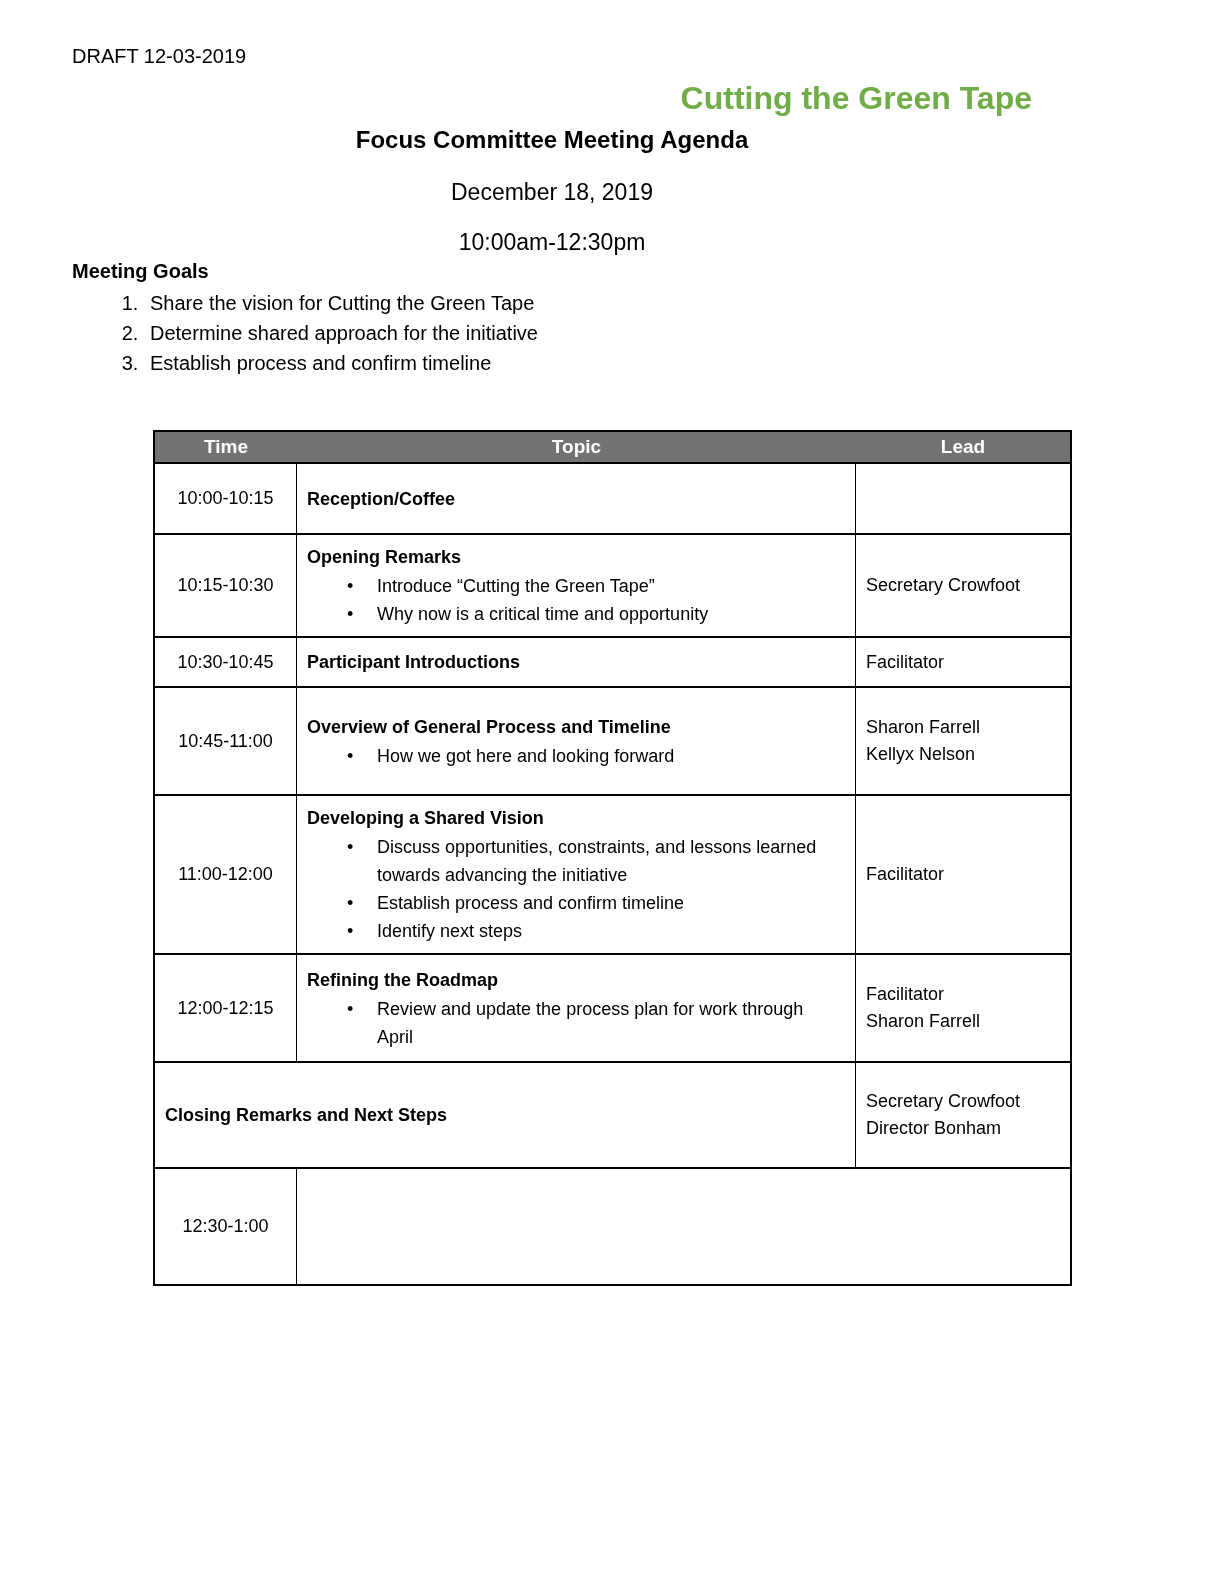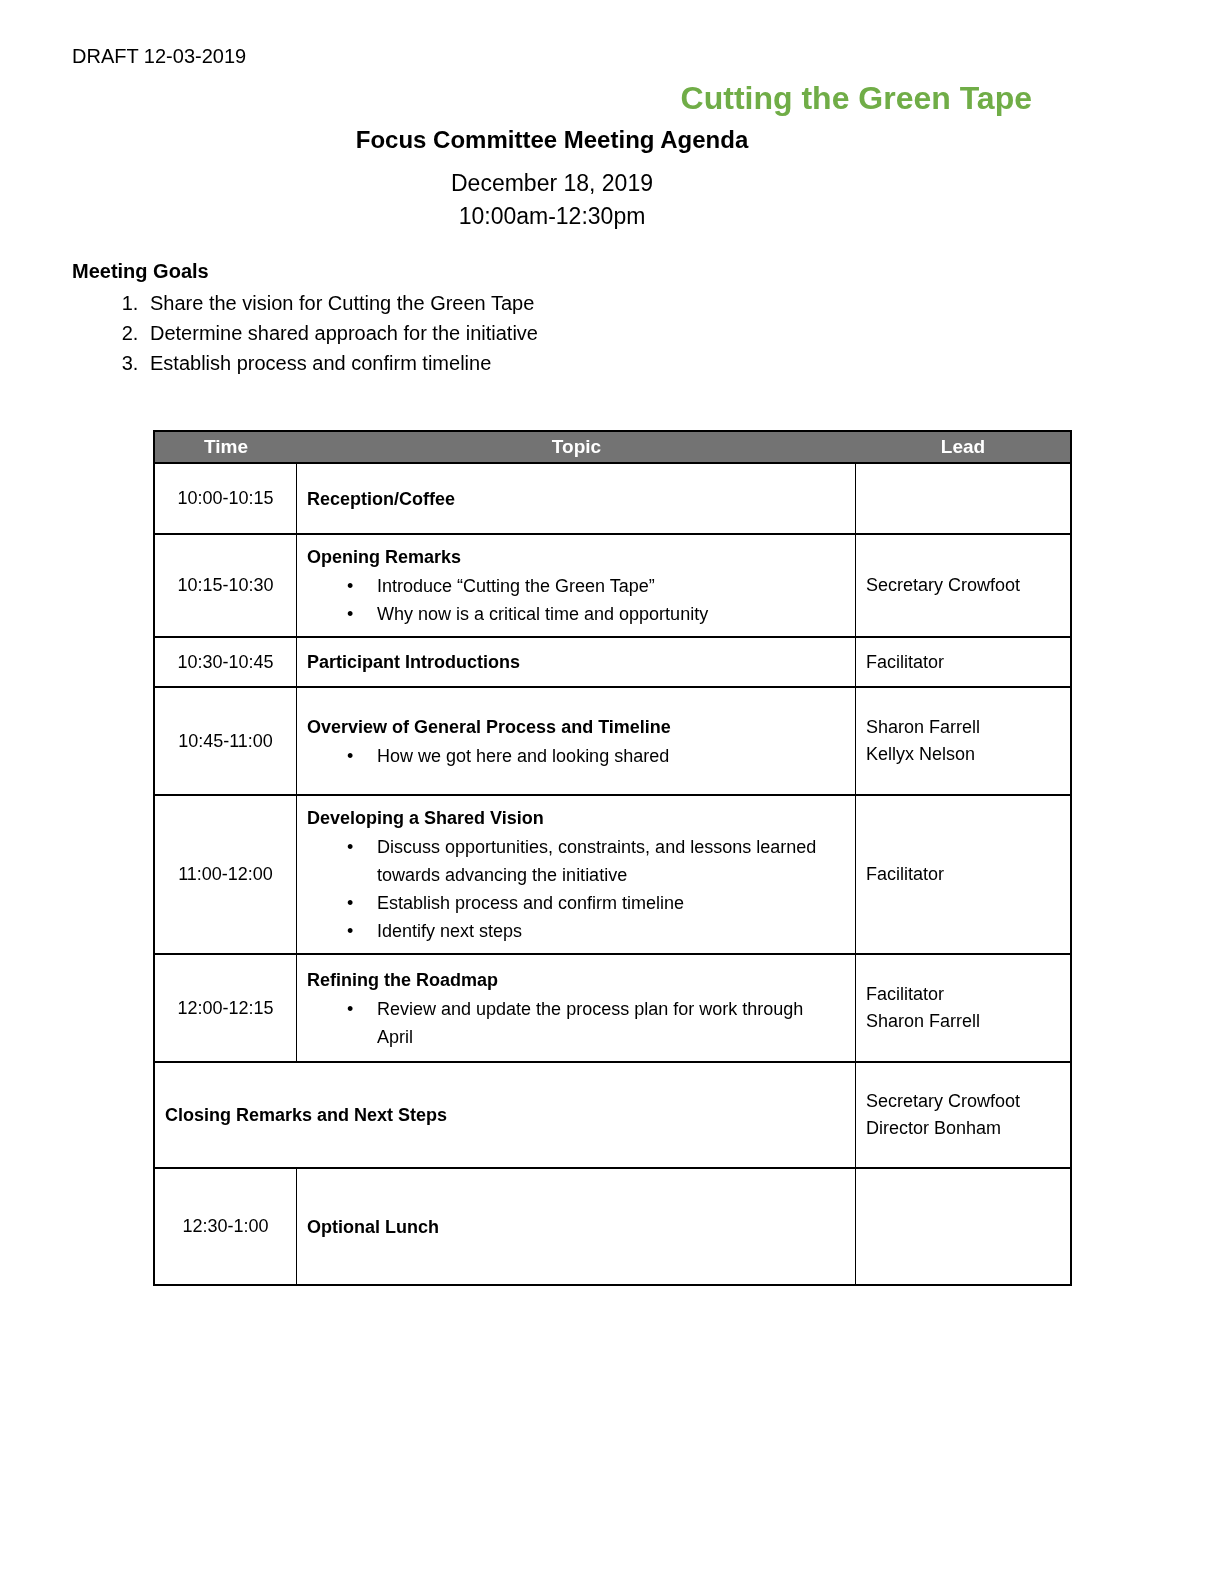--- a/index.html
+++ b/index.html
@@ -20,23 +20,23 @@
     position:absolute; left:72px; top:78px; width:960px;
     text-align:center;
   }
   .title {
     font-size:32px; font-weight:bold; color:#70AD47; line-height:40px;text-align:right;
   }
   .subtitle {
     font-size:24px; font-weight:bold; line-height:30px; margin-top:7px;
   }
   .date-line, .time-line {
-    font-size:23px; line-height:33px;
-  }
-  .date-line { margin-top:12px; }
+    font-size:23px; line-height:33px;margin-top:17px;
+  }
+  .date-line { margin-top:21px; }
 
   .goals {
     position:absolute; left:72px; top:258px; width:960px;
   }
   .goals-heading { font-size:20px; font-weight:bold; line-height:26px; }
   .goals-list {
     margin-top:4px; padding-left:72px; list-style-position:outside;
   }
   .goals-list li {
     font-size:20px; line-height:30px; padding-left:6px;
@@ -161,21 +161,21 @@
       </div>
       <div class="agenda-row">
         <div class="cell c-time">
           <div class="time-text">10:45-11:00</div>
         </div>
         <div class="cell c-topic">
           <div class="topic-title">Overview of General Process and Timeline</div>
           <div class="topic-bullets">
             <div class="topic-bullet">
               <span class="bullet-dot">•</span>
-              <span class="bullet-text">How we got here and looking shared</span>
+              <span class="bullet-text">How we got here and looking forward</span>
             </div>
           </div>
         </div>
         <div class="cell c-lead">
           <div class="lead-line">Sharon Farrell</div>
           <div class="lead-line">Kellyx Nelson</div>
         </div>
       </div>
       <div class="agenda-row">
         <div class="cell c-time">
@@ -226,19 +226,16 @@
         </div>
         <div class="cell c-lead">
           <div class="lead-line">Secretary Crowfoot</div>
           <div class="lead-line">Director Bonham</div>
         </div>
       </div>
       <div class="agenda-row">
         <div class="cell c-time">
           <div class="time-text">12:30-1:00</div>
         </div>
-        <div class="cell c-topic">
-          <div class="topic-title">Optional Lunch</div>
-        </div>
         <div class="cell c-lead"></div>
       </div>
     </div>
 </div>
 
 </body></html>

